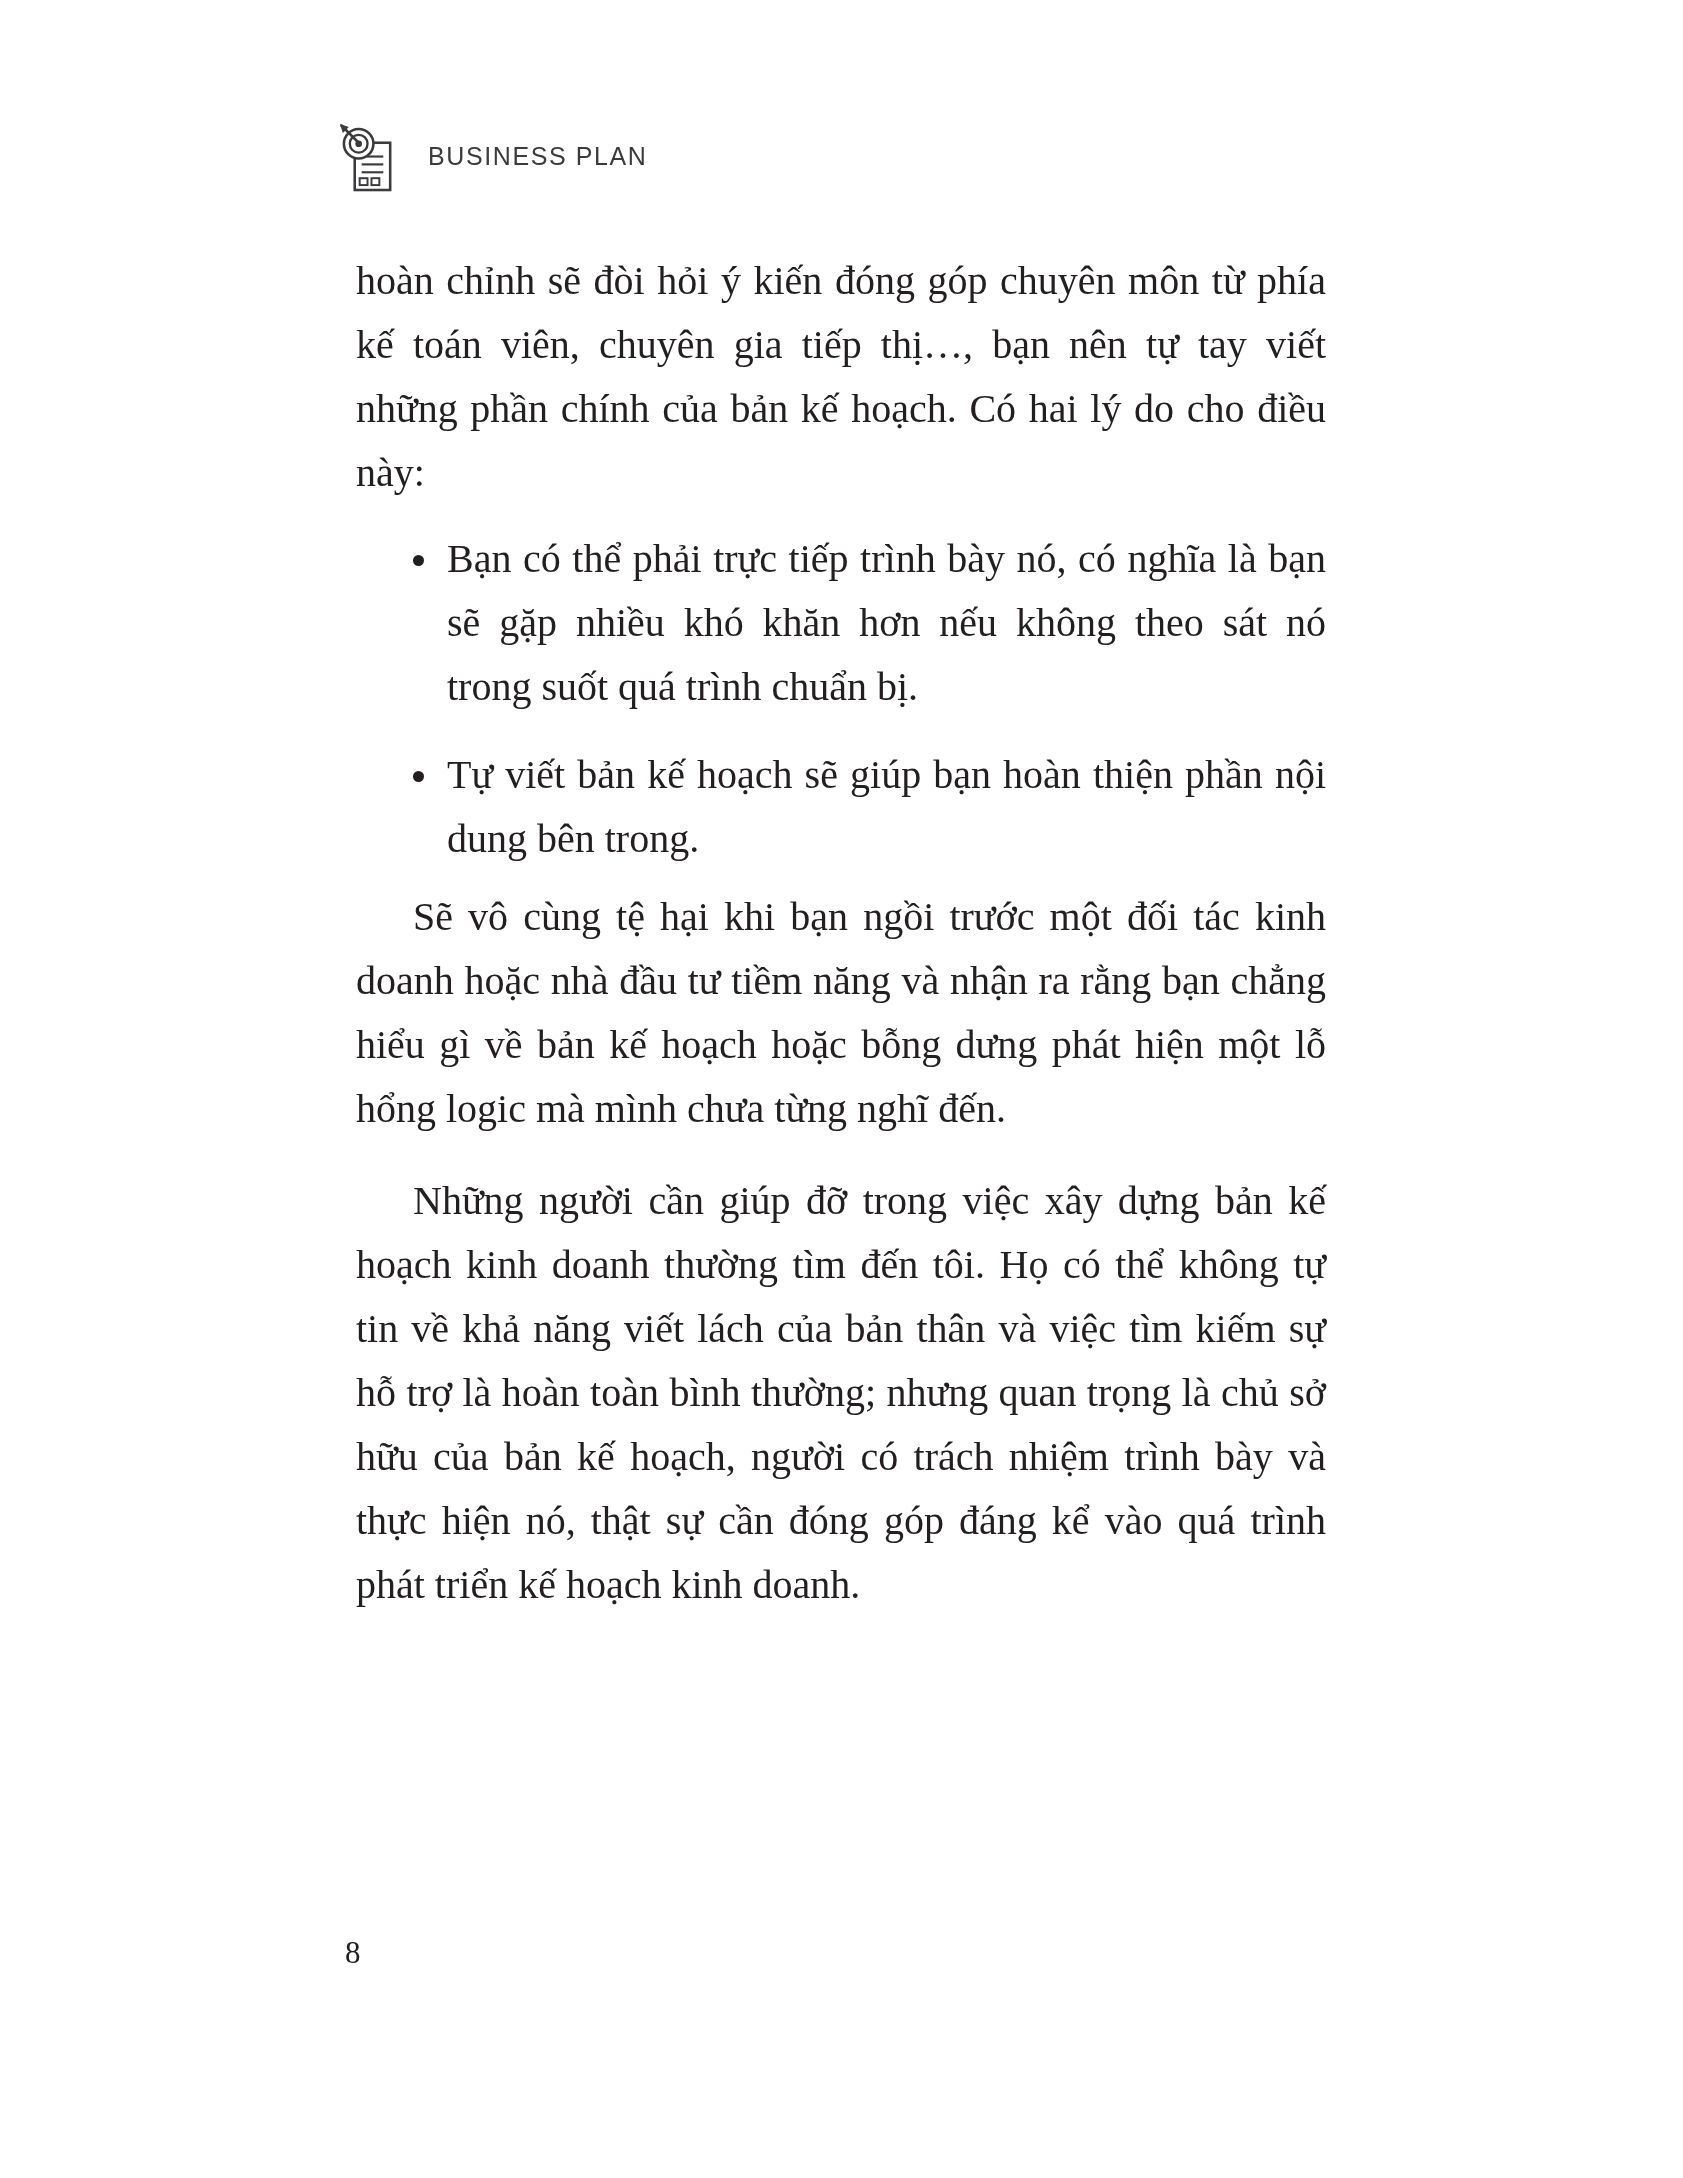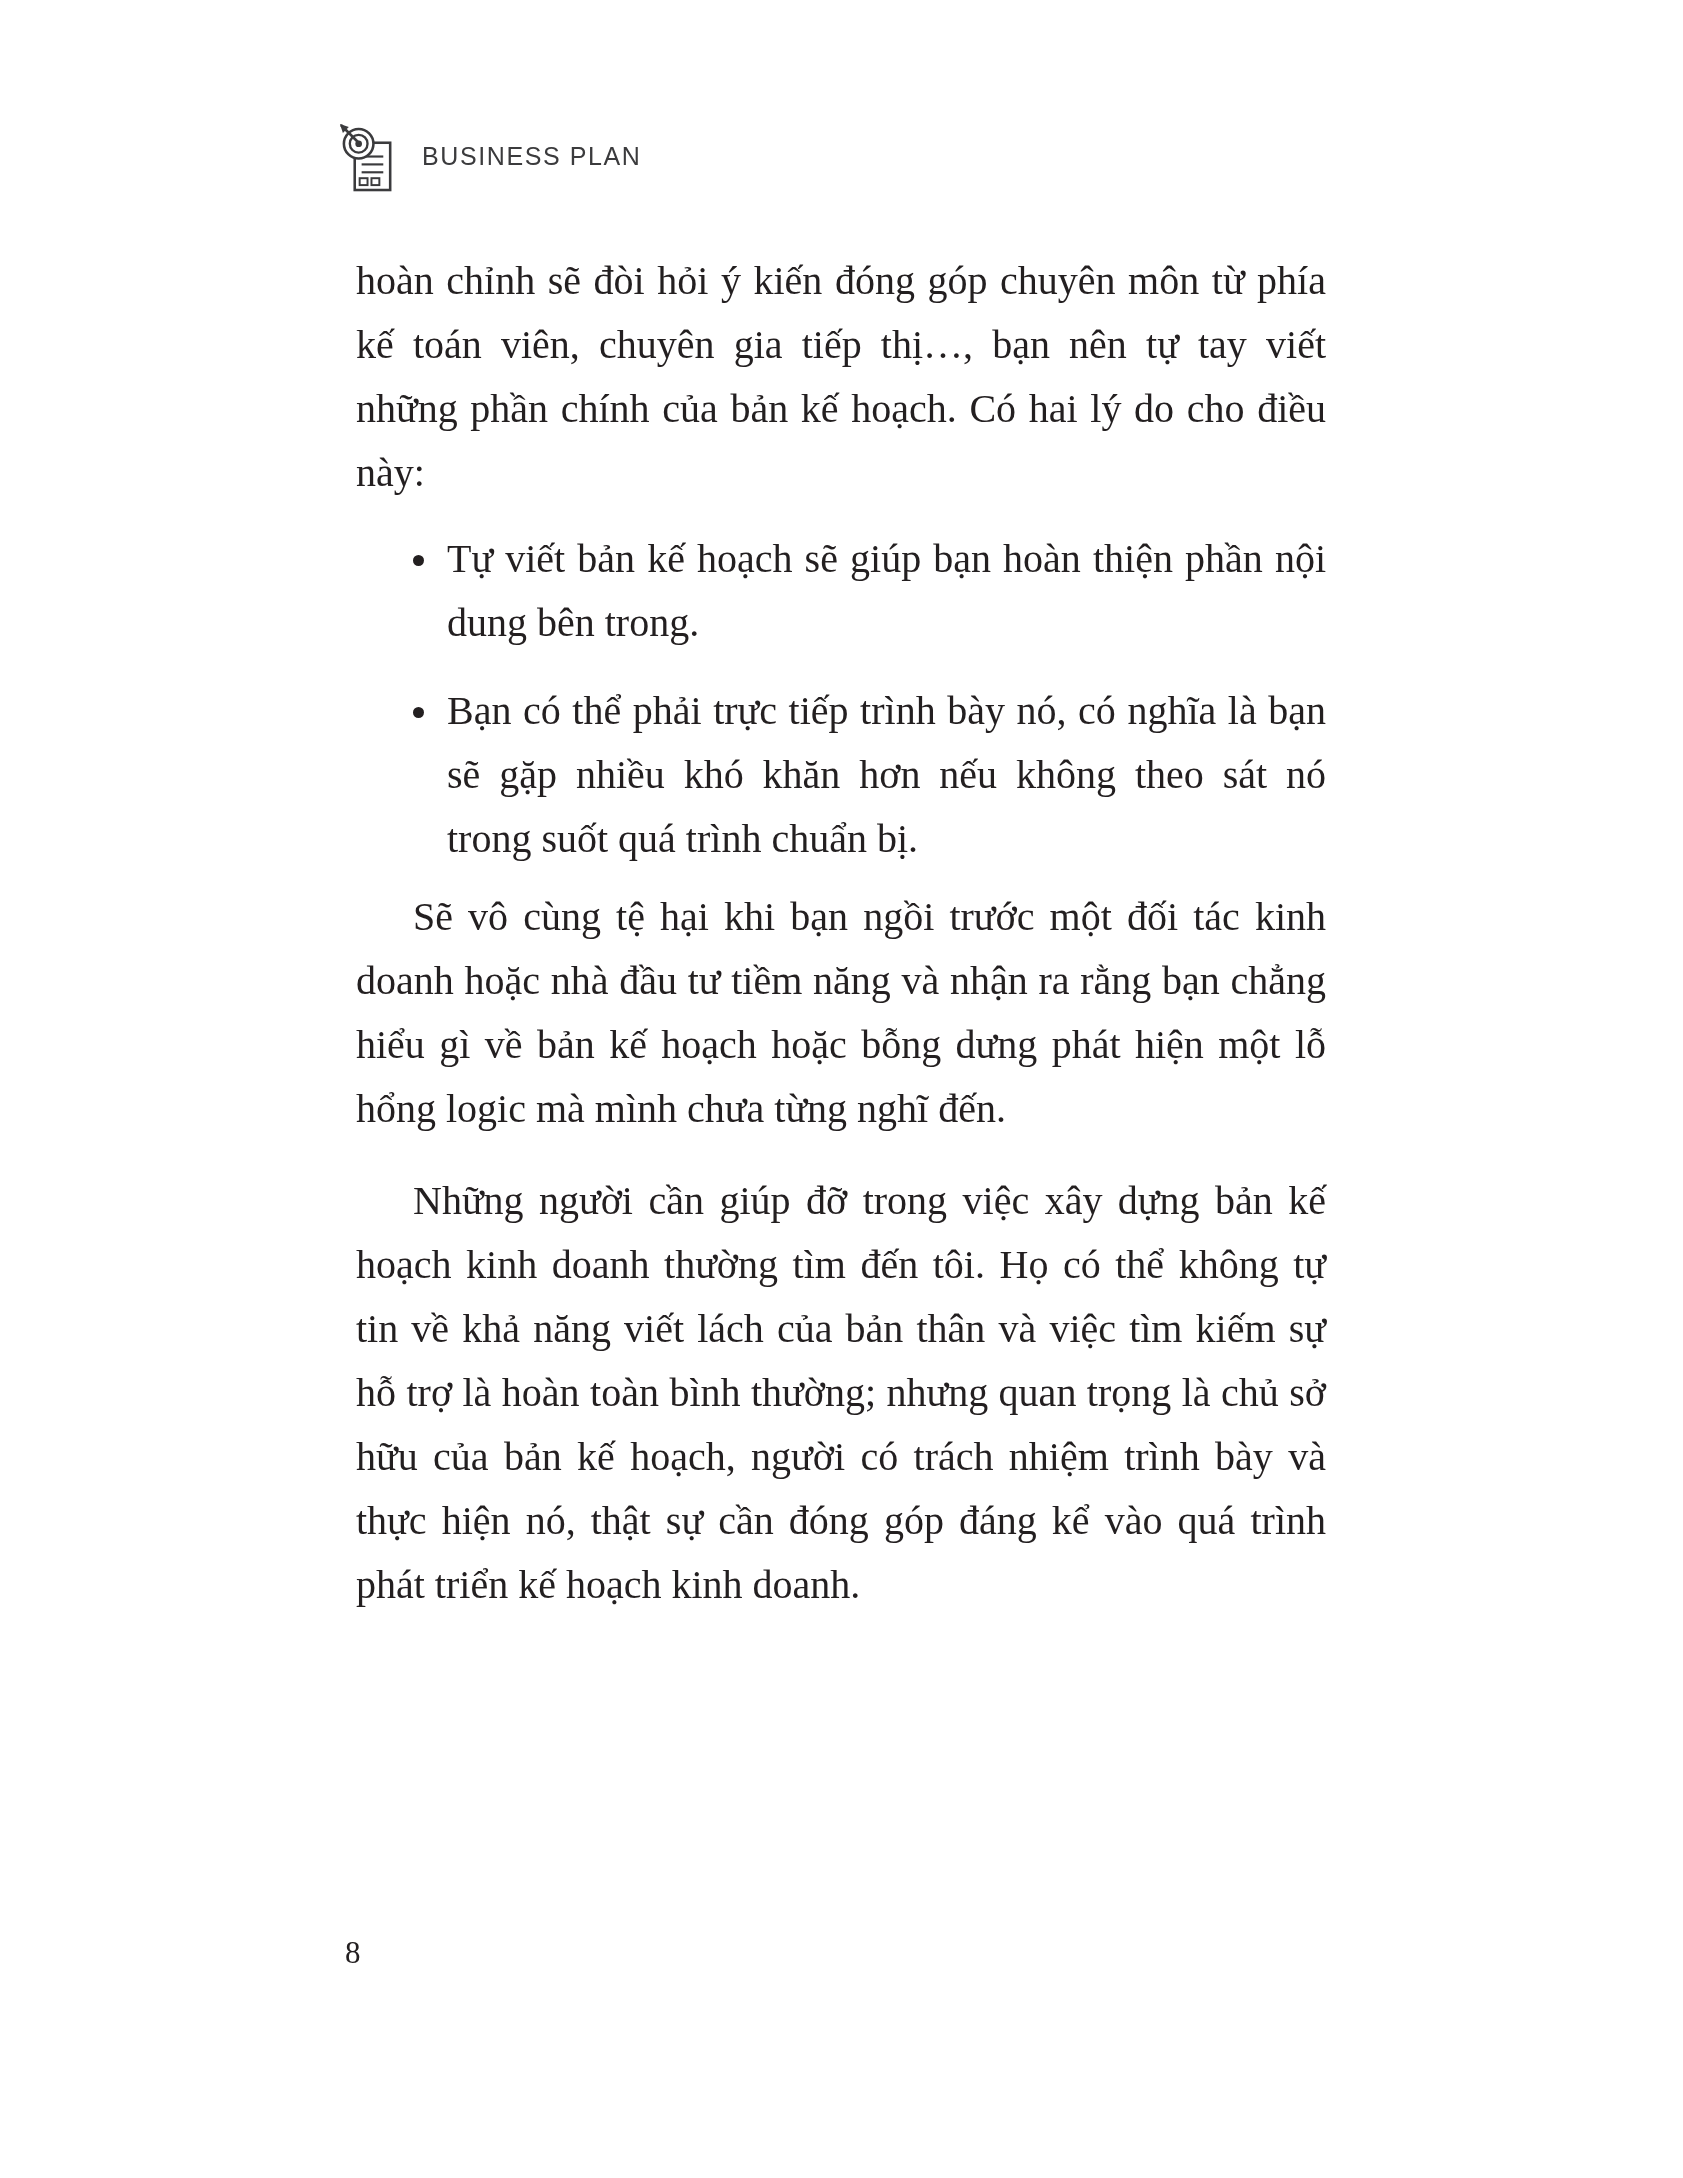--- a/index.html
+++ b/index.html
@@ -25,21 +25,21 @@
     background: #ffffff;
   }
 
   
   .header {
     position: absolute;
     left: 337px;
     top: 121px;
     display: flex;
     align-items: center;
-    gap: 20px;
+    gap: 26px;
     text-align: right;
   }
   .header-logo {
     width: 65px;
     height: 75px;
     position: relative;
     flex: 0 0 auto;
   }
   .header-logo svg { display: block; }
 
@@ -146,25 +146,25 @@
     <div class="header-title">BUSINESS PLAN</div>
   </div>
 
   <div class="content">
 
     <p class="para lead">hoàn chỉnh sẽ đòi hỏi ý kiến đóng góp chuyên môn từ phía kế toán viên, chuyên gia tiếp thị…, bạn nên tự tay viết những phần chính của bản kế hoạch. Có hai lý do cho điều này:</p>
 
     <ul class="bullets">
       <li>
         <span class="dot"></span>
-        <span>Tự viết bản kế hoạch sẽ giúp bạn hoàn thiện phần nội dung bên trong.</span>
+        <span>Bạn có thể phải trực tiếp trình bày nó, có nghĩa là bạn sẽ gặp nhiều khó khăn hơn nếu không theo sát nó trong suốt quá trình chuẩn bị.</span>
       </li>
       <li>
         <span class="dot"></span>
-        <span>Bạn có thể phải trực tiếp trình bày nó, có nghĩa là bạn sẽ gặp nhiều khó khăn hơn nếu không theo sát nó trong suốt quá trình chuẩn bị.</span>
+        <span>Tự viết bản kế hoạch sẽ giúp bạn hoàn thiện phần nội dung bên trong.</span>
       </li>
     </ul>
 
     <p class="para indent">Sẽ vô cùng tệ hại khi bạn ngồi trước một đối tác kinh doanh hoặc nhà đầu tư tiềm năng và nhận ra rằng bạn chẳng hiểu gì về bản kế hoạch hoặc bỗng dưng phát hiện một lỗ hổng logic mà mình chưa từng nghĩ đến.</p>
 
     <p class="para indent" style="margin-top:28px">Những người cần giúp đỡ trong việc xây dựng bản kế hoạch kinh doanh thường tìm đến tôi. Họ có thể không tự tin về khả năng viết lách của bản thân và việc tìm kiếm sự hỗ trợ là hoàn toàn bình thường; nhưng quan trọng là chủ sở hữu của bản kế hoạch, người có trách nhiệm trình bày và thực hiện nó, thật sự cần đóng góp đáng kể vào quá trình phát triển kế hoạch kinh doanh.</p>
 
   </div>
 
   <div class="folio">8</div>

